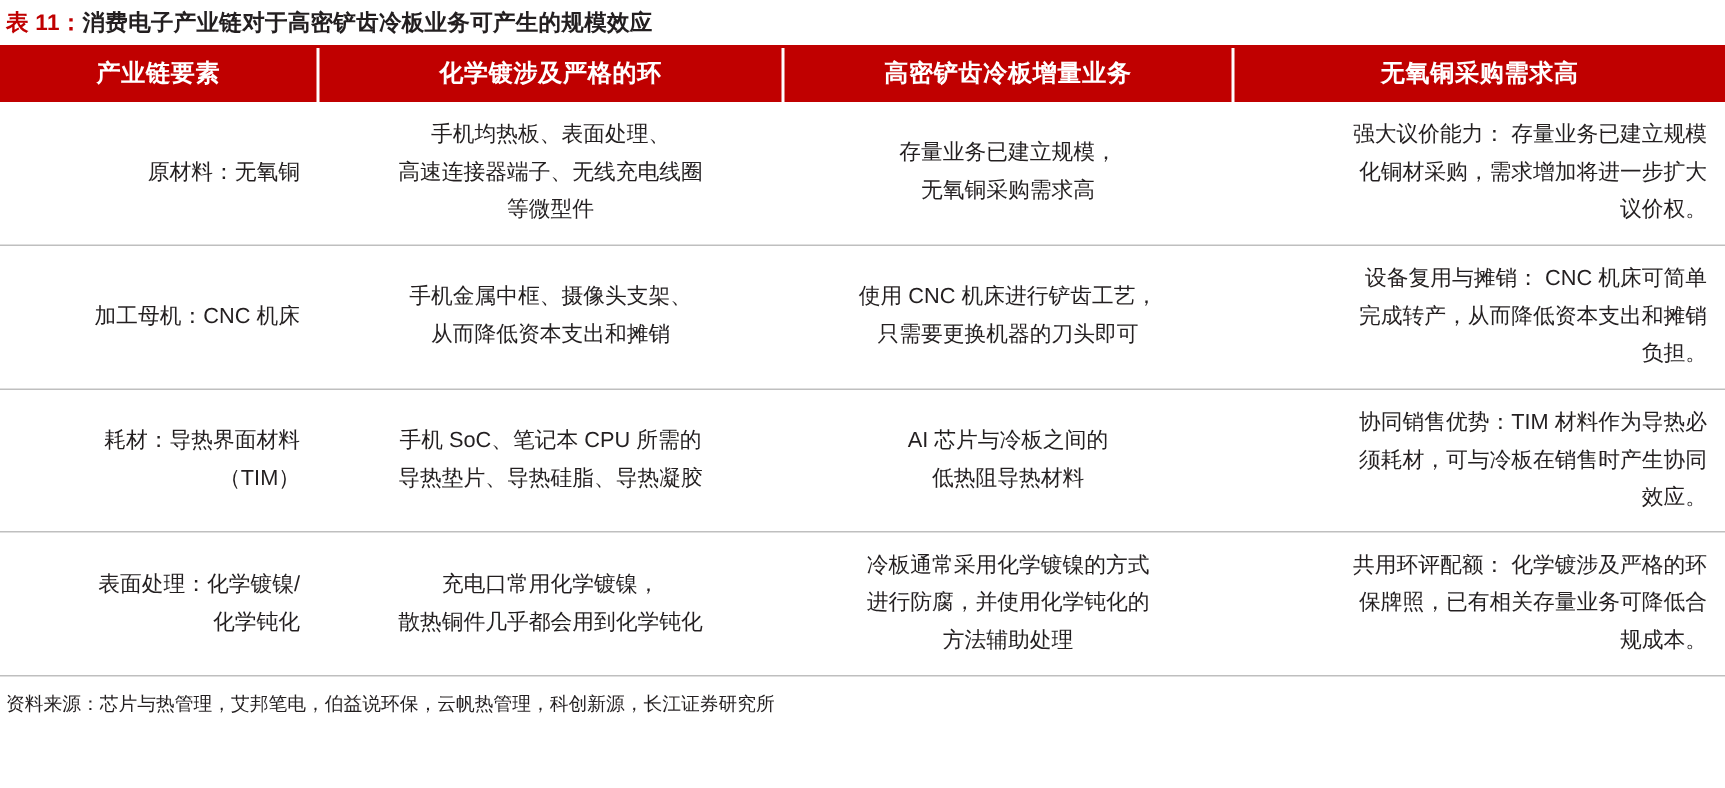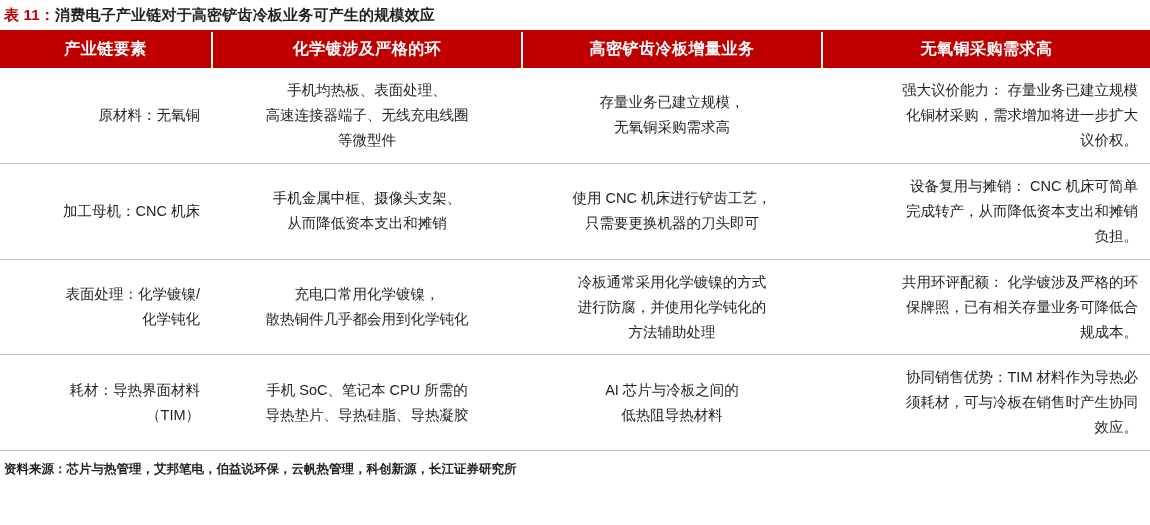--- a/index.html
+++ b/index.html
@@ -85,21 +85,20 @@
     text-align: right;
     padding-left: 13px;
     padding-right: 14px;
   }
   .ln { display: block; }
   .source {
     font-size: 12.5px;
     color: #231f20;
     padding: 10px 4px 0 4px;
     white-space: nowrap;
-    font-weight: bold;
   }
 </style>
 </head>
 <body>
 
 <div class="page">
 
   <div class="caption">
     <span class="cap-label">表 11：</span><span class="cap-text">消费电子产业链对于高密铲齿冷板业务可产生的规模效应</span>
   </div>
@@ -154,55 +153,55 @@
           <span class="ln">只需要更换机器的刀头即可</span>
         </td>
         <td class="col-d">
           <span class="ln">设备复用与摊销： CNC 机床可简单</span>
           <span class="ln">完成转产，从而降低资本支出和摊销</span>
           <span class="ln">负担。</span>
         </td>
       </tr>
       <tr>
         <td class="col-a">
+          <span class="ln">耗材：导热界面材料</span>
+          <span class="ln">（TIM）</span>
+        </td>
+        <td class="col-b">
+          <span class="ln">手机 SoC、笔记本 CPU 所需的</span>
+          <span class="ln">导热垫片、导热硅脂、导热凝胶</span>
+        </td>
+        <td class="col-c">
+          <span class="ln">AI 芯片与冷板之间的</span>
+          <span class="ln">低热阻导热材料</span>
+        </td>
+        <td class="col-d">
+          <span class="ln">协同销售优势：TIM 材料作为导热必</span>
+          <span class="ln">须耗材，可与冷板在销售时产生协同</span>
+          <span class="ln">效应。</span>
+        </td>
+      </tr>
+      <tr>
+        <td class="col-a">
           <span class="ln">表面处理：化学镀镍/</span>
           <span class="ln">化学钝化</span>
         </td>
         <td class="col-b">
           <span class="ln">充电口常用化学镀镍，</span>
           <span class="ln">散热铜件几乎都会用到化学钝化</span>
         </td>
         <td class="col-c">
           <span class="ln">冷板通常采用化学镀镍的方式</span>
           <span class="ln">进行防腐，并使用化学钝化的</span>
           <span class="ln">方法辅助处理</span>
         </td>
         <td class="col-d">
           <span class="ln">共用环评配额： 化学镀涉及严格的环</span>
           <span class="ln">保牌照，已有相关存量业务可降低合</span>
           <span class="ln">规成本。</span>
         </td>
       </tr>
-      <tr>
-        <td class="col-a">
-          <span class="ln">耗材：导热界面材料</span>
-          <span class="ln">（TIM）</span>
-        </td>
-        <td class="col-b">
-          <span class="ln">手机 SoC、笔记本 CPU 所需的</span>
-          <span class="ln">导热垫片、导热硅脂、导热凝胶</span>
-        </td>
-        <td class="col-c">
-          <span class="ln">AI 芯片与冷板之间的</span>
-          <span class="ln">低热阻导热材料</span>
-        </td>
-        <td class="col-d">
-          <span class="ln">协同销售优势：TIM 材料作为导热必</span>
-          <span class="ln">须耗材，可与冷板在销售时产生协同</span>
-          <span class="ln">效应。</span>
-        </td>
-      </tr>
     </tbody>
   </table>
 
   <div class="source">资料来源：芯片与热管理，艾邦笔电，伯益说环保，云帆热管理，科创新源，长江证券研究所</div>
 
 </div>
 
 </body></html>

